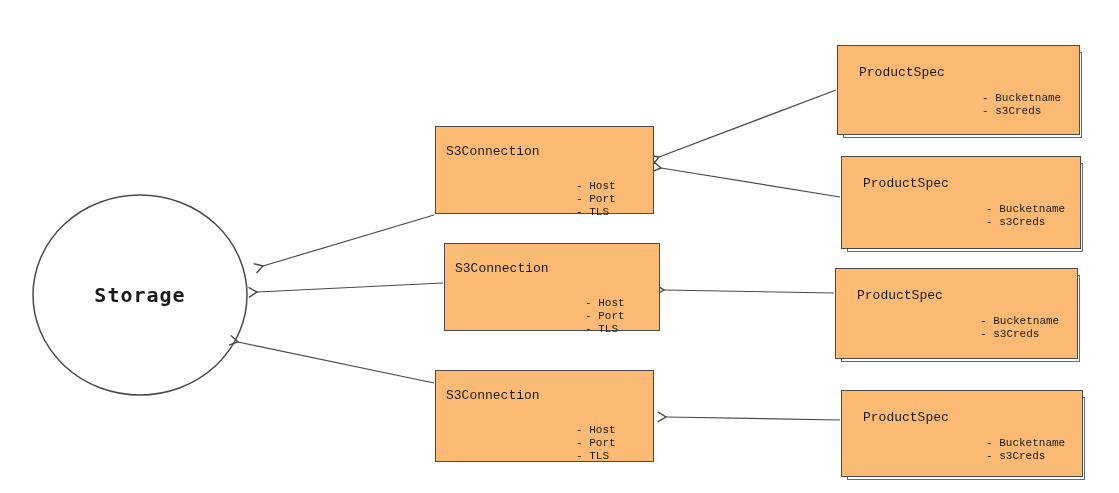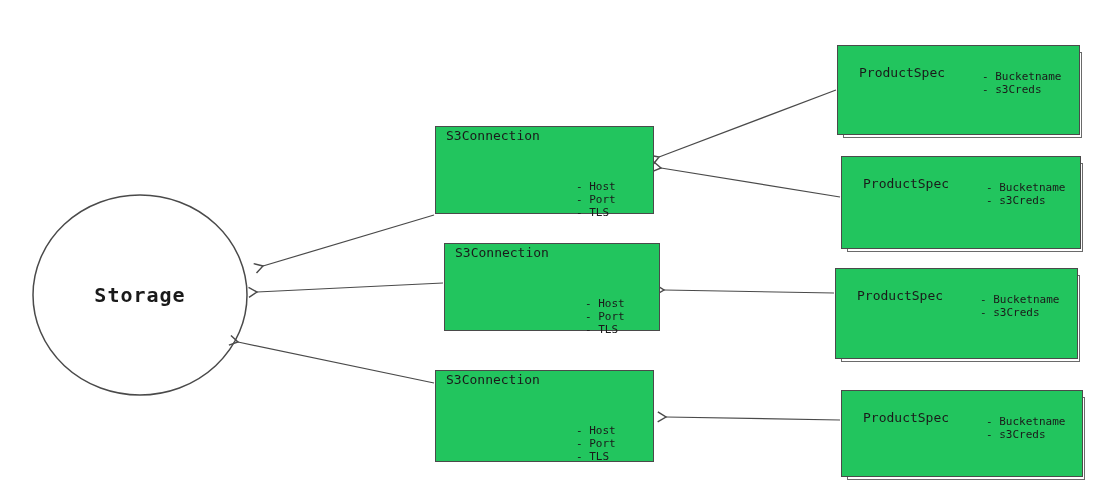--- a/index.html
+++ b/index.html
@@ -12,40 +12,41 @@
     color: #1a1a1a;
     overflow: hidden;
   }
   svg.layer {
     position: absolute;
     left: 0; top: 0;
     width: 1119px; height: 493px;
   }
   .node {
     position: absolute;
-    background: #22c55e;
+    background: #fdba74;
     border: 1.5px solid #4a4a4a;
     box-sizing: border-box;
+    font-family: Liberation Mono, monospace;
   }
   .node .title {
     position: absolute;
     font-size: 13px;
     white-space: nowrap;
   }
   .node .attrs {
     position: absolute;
     font-size: 11px;
     line-height: 13px;
     white-space: nowrap;
   }
-  .s3c .title { left: 10px; top: 1px; }
+  .s3c .title { left: 10px; top: 17px; }
   .s3c .attrs { left: 140px; top: 13px; margin-top: 40px; }
   .ps  { box-shadow: 4px 5px 0 -3px #ffffff, 4px 5px 0 -2px #6a6a6a; }
   .ps .title { left: 21px; top: 19px; }
-  .ps .attrs { left: 144px; top: 24px; }
+  .ps .attrs { left: 144px; top: 46px; }
   .storage-label {
     position: absolute;
     left: 35px; top: 283px;
     width: 210px;
     text-align: center;
     font-size: 20px;
     font-weight: bold;
     letter-spacing: 1px;
   }
 </style>

